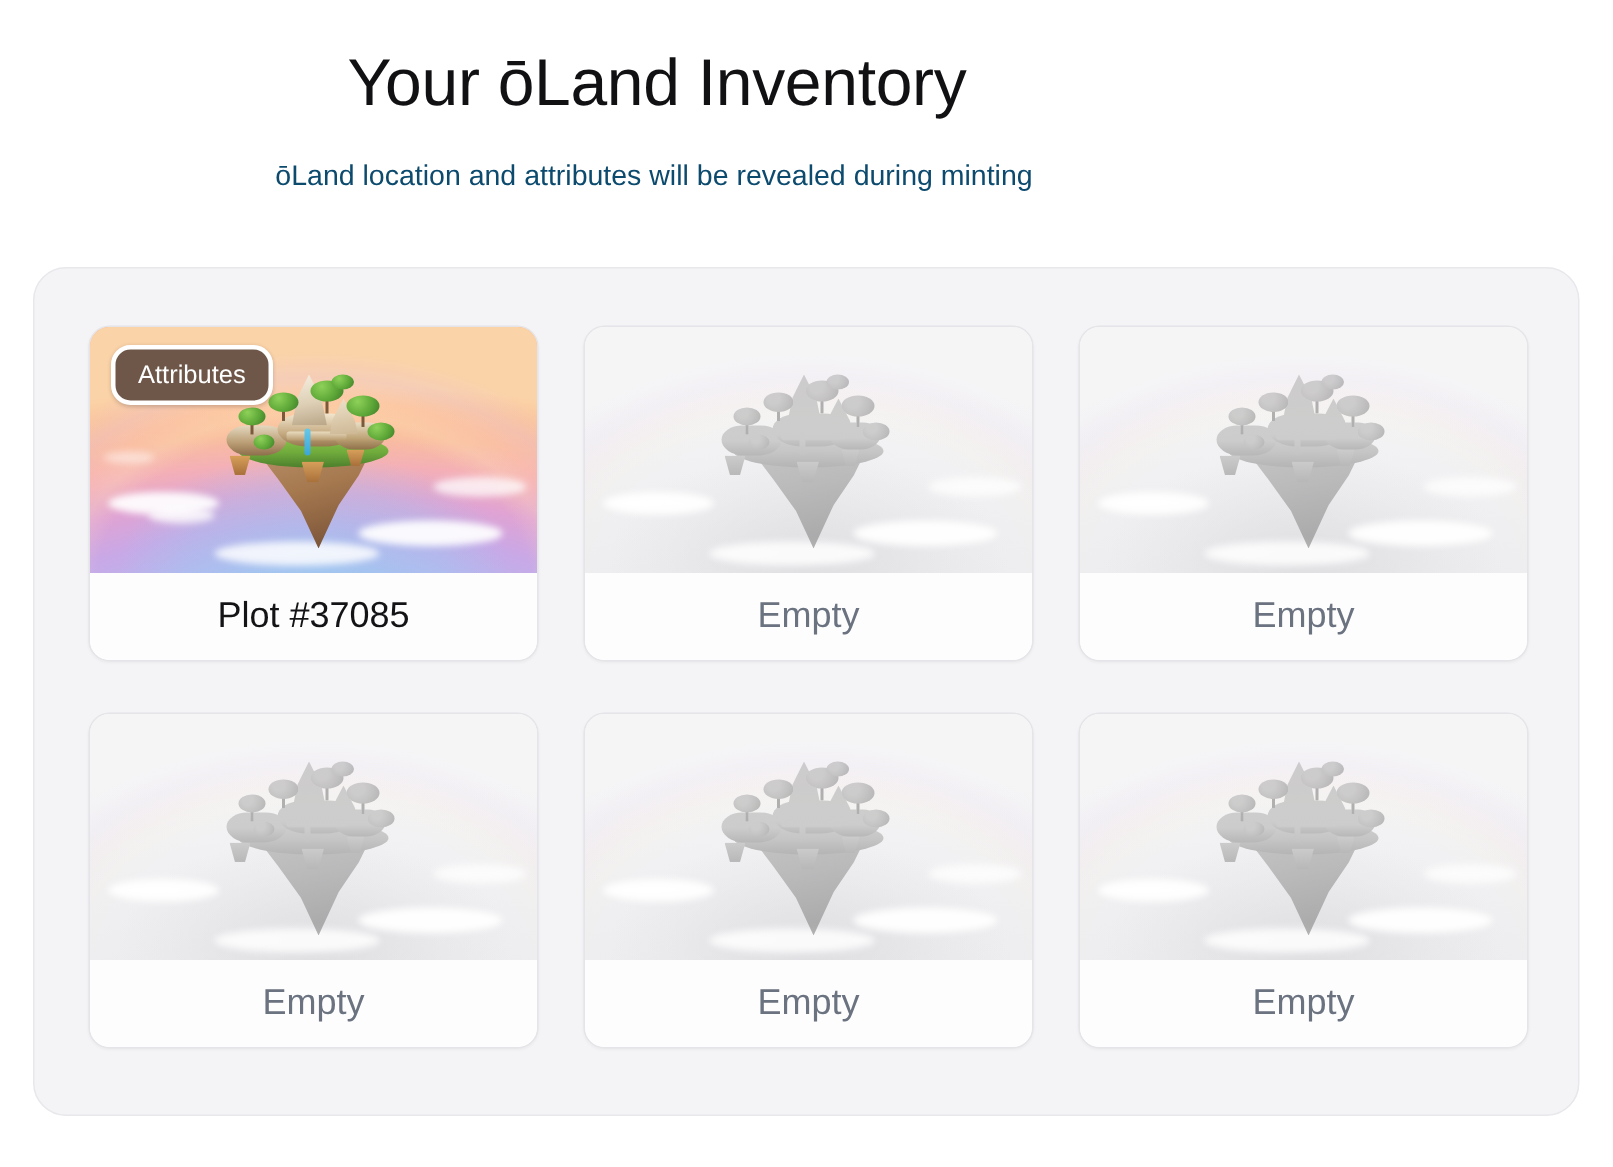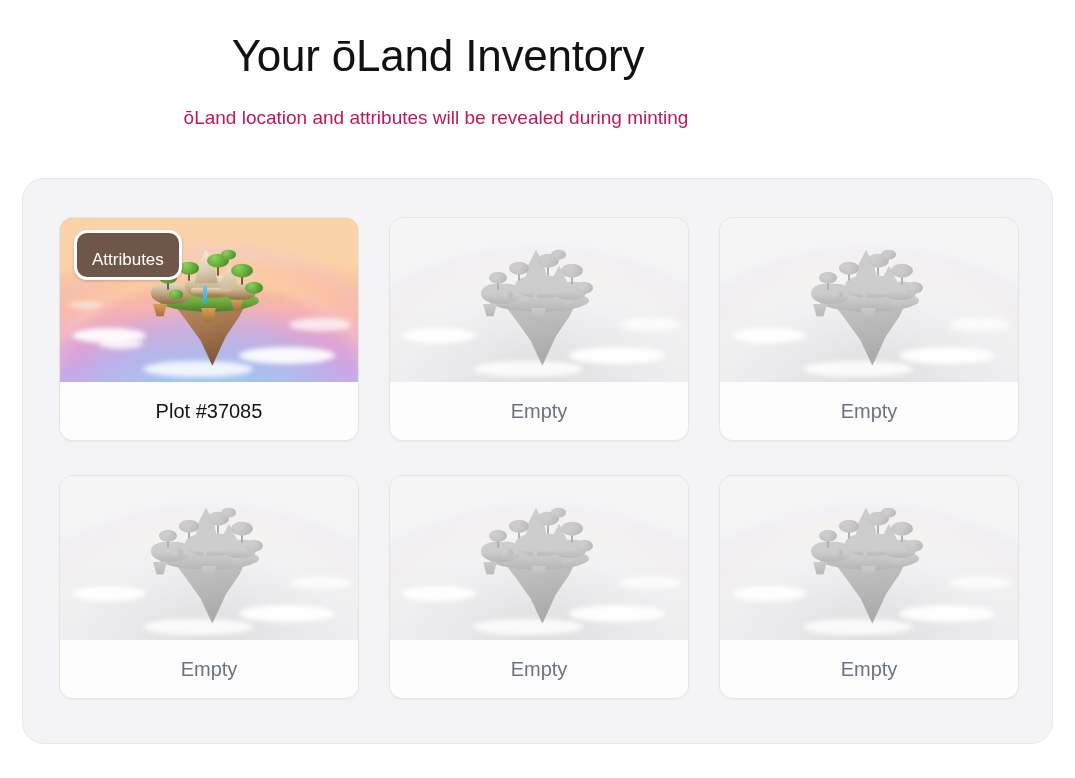--- a/index.html
+++ b/index.html
@@ -35,21 +35,21 @@
 
   .page-subtitle {
     position: absolute;
     top: 104px;
     left: 0;
     width: 872px;
     text-align: center;
     font-size: 19px;
     font-weight: 400;
     line-height: 28px;
-    color: #be185d;
+    color: #0c4a6e;
   }
 
   
   .inventory-panel {
     position: absolute;
     left: 22px;
     top: 178px;
     width: 1031px;
     height: 566px;
     background: #f4f4f6;
@@ -91,33 +91,33 @@
   .card-label {
     position: absolute;
     left: 0;
     bottom: 0;
     width: 100%;
     height: 58px;
     display: flex;
     align-items: center;
     justify-content: center;
     background: #fdfdfd;
-    font-size: 20px;
+    font-size: 24px;
     font-weight: 400;
   }
 
   .card.filled .card-label { color: #141417; }
   .card.empty  .card-label { color: #6b7280; text-align: center; }
 
   
   .attributes-badge {
     position: absolute;
     left: 14px;
     top: 12px;
-    padding: 16px 15px 7px 15px;
+    padding: 6px 15px 7px 15px;
     background: #6e5749;
     border: 3px solid #ffffff;
     border-radius: 13px;
     color: #ffffff;
     font-size: 17px;
     line-height: 21px;
     font-weight: 400;
     z-index: 6;
     box-shadow: 0 1px 3px rgba(0,0,0,0.18);
     cursor: pointer;

